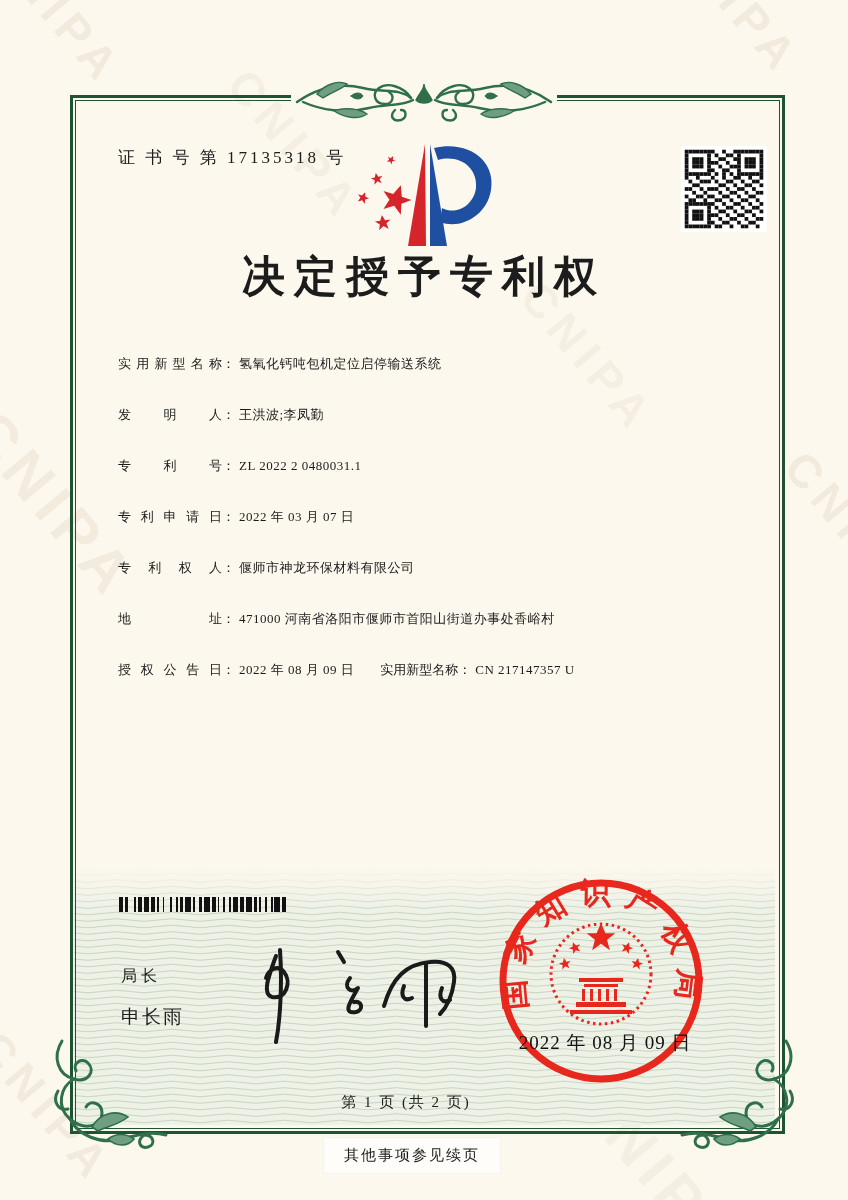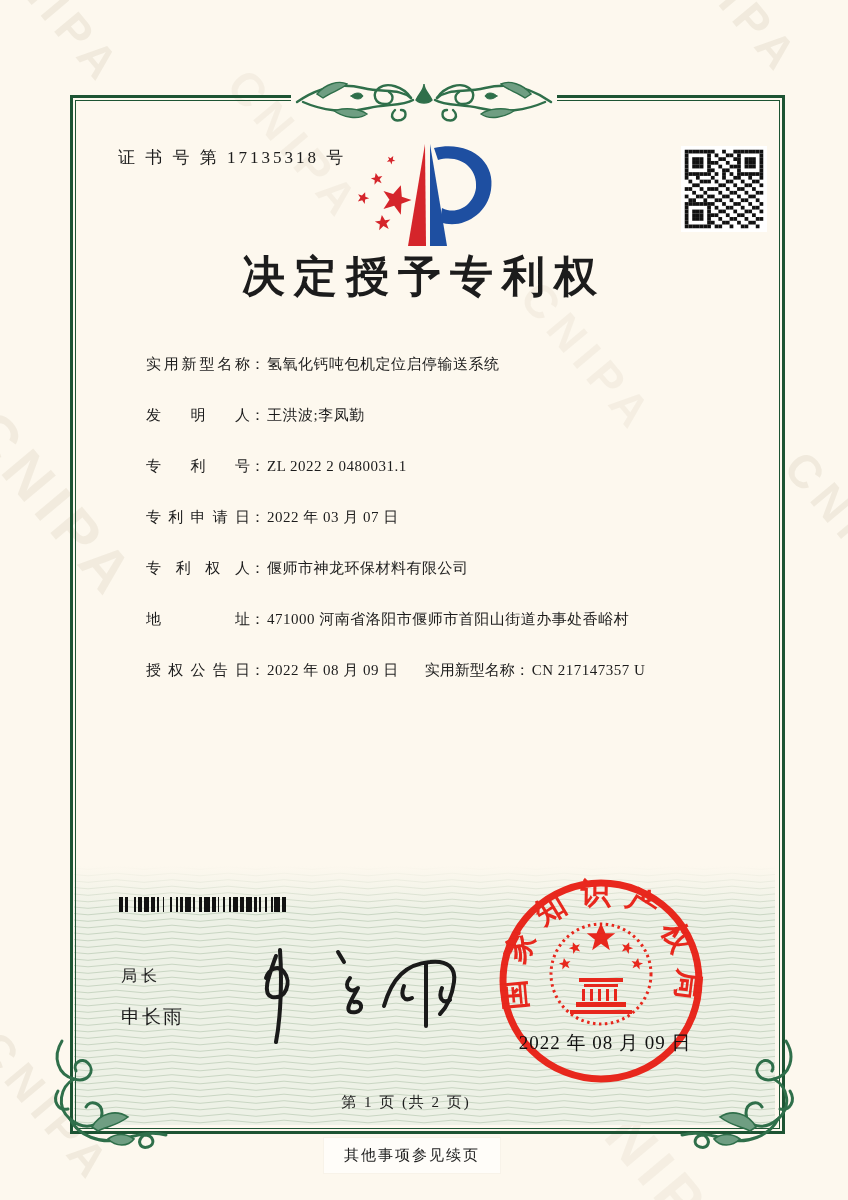--- a/index.html
+++ b/index.html
@@ -18,21 +18,21 @@
   .waves{position:absolute;left:74px;top:866px;width:701px;height:259px;background:#edf1e6;z-index:1;overflow:hidden;}
   .wavefade{position:absolute;left:0;top:0;width:100%;height:46px;
             background:linear-gradient(180deg,#fdf8ee 0%,rgba(253,248,238,0) 100%);}
   
   .certno{position:absolute;left:118px;top:146px;font-size:17px;letter-spacing:3px;z-index:4;}
   .logo{position:absolute;left:350px;top:140px;width:152px;height:114px;z-index:4;}
   .qr{position:absolute;left:681px;top:146px;width:86px;height:86px;background:#fff;z-index:4;padding:0;}
   .title{position:absolute;left:0;top:248px;width:848px;text-align:center;font-size:43px;
          font-weight:700;letter-spacing:9px;z-index:4;}
   
-  .fields{position:absolute;left:118px;top:350px;width:630px;z-index:4;font-size:15px;line-height:28px;margin-left:28px;}
+  .fields{position:absolute;left:118px;top:350px;width:630px;z-index:4;font-size:13px;line-height:28px;}
   .frow{margin-bottom:23px;white-space:nowrap;}
   .flabel{display:inline-block;width:104px;text-align:justify;text-align-last:justify;vertical-align:top;}
   .fcolon{display:inline-block;width:17px;}
   .fvalue{letter-spacing:.5px;}
   .pair2{margin-left:26px;}
   
   .paras{position:absolute;left:118px;top:694px;width:614px;z-index:4;font-size:17px;line-height:29px;
          text-align:justify;}
   .paras p{margin:0;text-indent:2em;}
   

